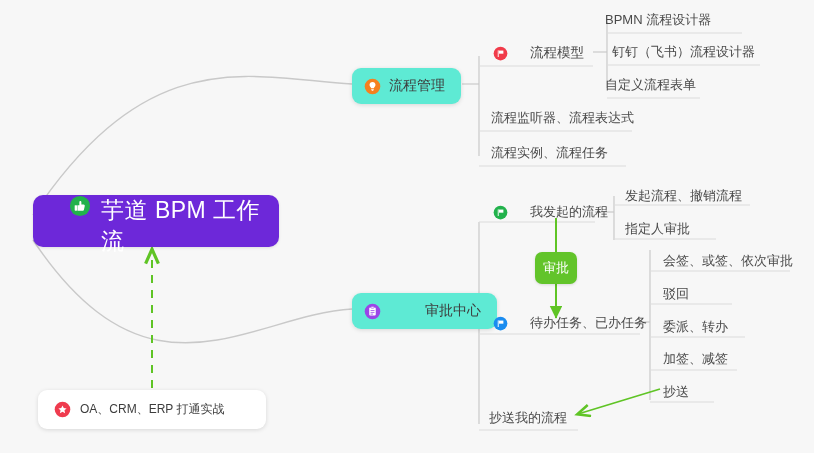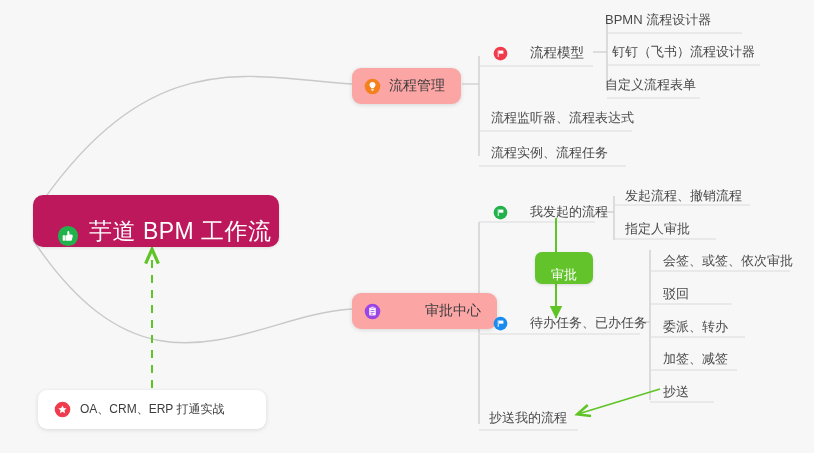--- a/index.html
+++ b/index.html
@@ -18,37 +18,37 @@
   
   .node{position:absolute;white-space:nowrap;}
 
   
   .leaf{
     font-size:13px;color:#4a4a4a;line-height:1;text-align:right;
   }
 
   
   .capsule{
-    background:#fca5a5;
+    background:#5eead4;
     border-radius:9px;
     box-shadow:0 1px 4px rgba(0,0,0,.13);
     padding:9px 16px 9px 12px;
     display:flex;align-items:center;gap:8px;
     font-size:14px;color:#3d3d3d;
   }
 
   
   #center-node{
     position:absolute;
     left:33px;top:195px;
     width:246px;height:52px;
-    background:#be185d;
+    background:#6d28d9;
     border-radius:10px;
-    display:flex;align-items:flex-end;gap:10px;
-    padding:0 0 0 24px;
+    display:flex;align-items:flex-start;gap:10px;
+    padding:0 0 0 36px;
     box-sizing:border-box;
     box-shadow:0 1px 3px rgba(0,0,0,.10);
   }
   #center-node .ctext{
     color:#ffffff;font-size:23px;letter-spacing:.5px;
   }
 
   
   #oa-card{
     position:absolute;left:38px;top:390px;
@@ -56,23 +56,23 @@
     background:#ffffff;border-radius:9px;
     box-shadow:0 1px 4px rgba(0,0,0,.13);
     display:flex;align-items:center;gap:9px;
     padding:0 0 0 16px;box-sizing:border-box;
     font-size:12px;color:#3d3d3d;
   }
 
   
   #approve-badge{
     position:absolute;left:535px;top:252px;
-    width:58px;height:32px;
+    width:42px;height:32px;
     background:#62c42a;border-radius:7px;
-    display:flex;align-items:flex-end;justify-content:center;
+    display:flex;align-items:center;justify-content:center;
     color:#ffffff;font-size:13px;
     box-shadow:0 1px 3px rgba(0,0,0,.12);
   }
 
   
   .ico{display:inline-block;border-radius:50%;position:relative;flex:none;}
   .ico-lg{width:22px;height:22px;}
   .ico-md{width:17px;height:17px;}
   .ico-sm{width:15px;height:15px;}
 

